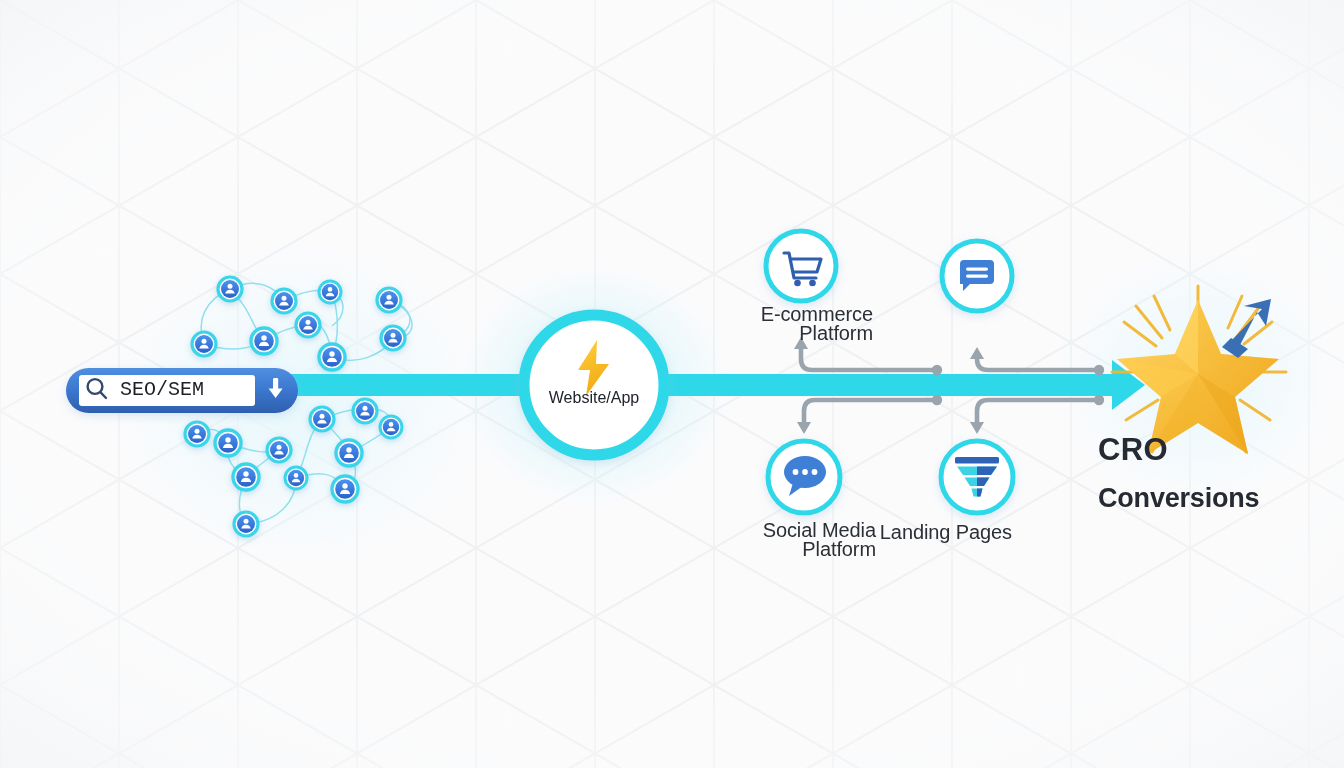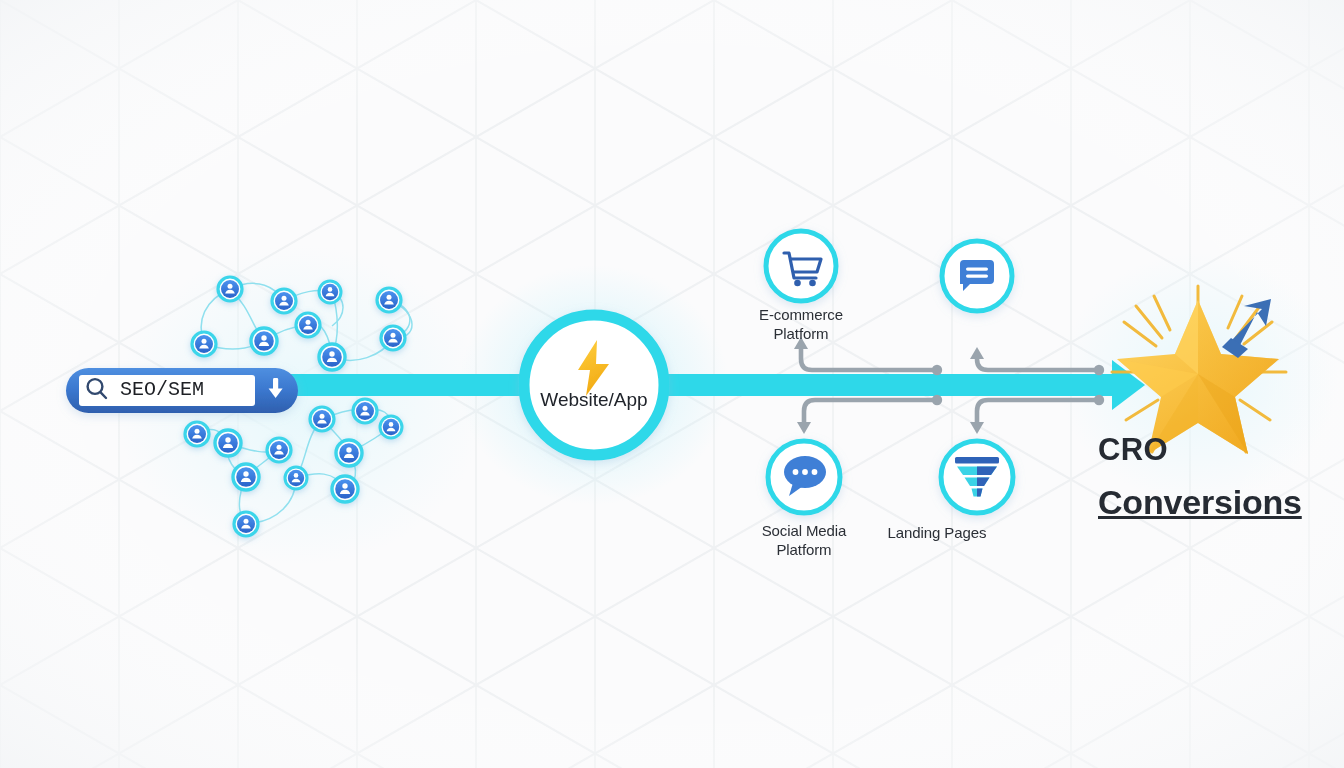--- a/index.html
+++ b/index.html
@@ -10,37 +10,37 @@
   }
   #stage{position:relative;width:1344px;height:768px;overflow:hidden;background:#fbfbfc;}
   #bg{position:absolute;inset:0;}
   #diagram{position:absolute;inset:0;}
   .lbl{
     position:absolute;text-align:center;color:#2b2f36;
     font-family:"Liberation Sans", sans-serif;
     font-size:16px;line-height:19px;white-space:pre-line;
     letter-spacing:-0.1px;
   }
-  .node-lbl{font-size:15px;}
+  .node-lbl{font-size:20px;text-align:right;}
   #cro-label{
     position:absolute;color:#262b33;
     font-family:"Liberation Sans", sans-serif;
     font-weight:bold;line-height:1.06;white-space:pre-line;
   }
   #cro-label .l1{font-size:31px;display:block;letter-spacing:0.4px;}
-  #cro-label .l2{font-size:34px;display:block;letter-spacing:-0.2px;text-decoration:underline;}
+  #cro-label .l2{font-size:27px;display:block;letter-spacing:-0.2px;}
   #search-text{
     position:absolute;color:#1d1f24;
     font-family:Liberation Mono, monospace;
     font-size:20px;line-height:20px;
   }
   #center-text{
     position:absolute;color:#20242b;
     font-family:"Liberation Sans", sans-serif;
-    font-size:19px;text-align:center;width:180px;
+    font-size:16px;text-align:center;width:180px;
   }
 </style>
 </head>
 <body>
 
 <div id="stage">
 
   <svg id="bg" width="1344" height="768" viewBox="0 0 1344 768" aria-hidden="true">
     <defs>
       <pattern id="triGrid" width="238" height="274" patternUnits="userSpaceOnUse">

